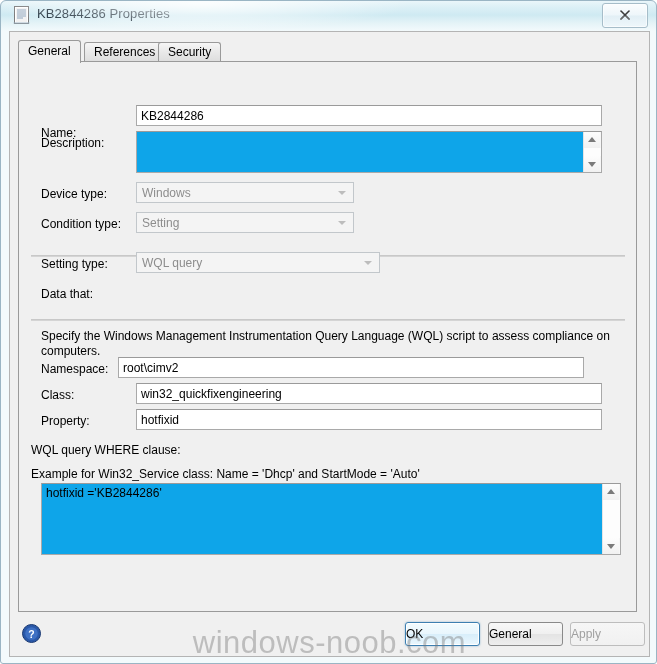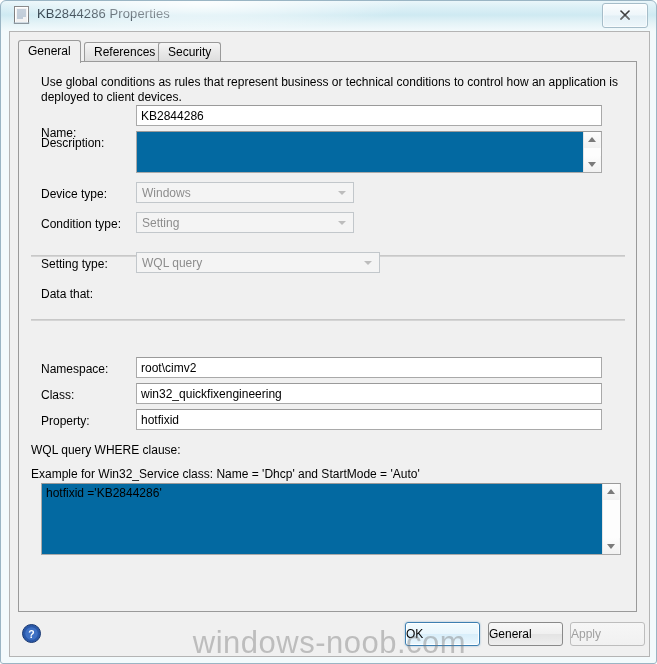--- a/index.html
+++ b/index.html
@@ -181,21 +181,21 @@
     width: 0; height: 0;
     border-left: 4px solid transparent;
     border-right: 4px solid transparent;
     border-top: 4px solid #bdbdbd;
   }
 
   
   .multiline {
     position: absolute;
     box-sizing: border-box;
-    background: #0369a1;
+    background: #0ea5e9;
     border: 1px solid #a9a9a9;
     border-top-color: #9a9a9a;
     overflow: hidden;
   }
   .multiline .content {
     position: absolute;
     left: 4px; top: 2px;
     right: 20px;
     font-size: 12px;
     color: #000;
@@ -329,21 +329,20 @@
       <div class="tab" style="left:66px;">
         <span>References</span>
       </div>
       <div class="tab" style="left:140px;">
         <span>Security</span>
       </div>
     </div>
 
     <div id="tabpage">
 
-      <div class="desc-text" style="left:22px; top:13px; width:578px;">Use global conditions as rules that represent business or technical conditions to control how an application is deployed to client devices.</div>
 
       <div class="lbl" style="left:22px; top:40px;margin-top:24px;">Name:</div>
       <div class="txtbox" style="left:117px; top:43px; width:466px; height:21px;">KB2844286</div>
 
       <div class="lbl" style="left:22px; top:74px;">Description:</div>
       <div class="multiline" style="left:117px; top:69px; width:466px; height:42px;">
         <div class="content"></div>
         <div class="vscroll">
           <div class="sbtn up">
               <i></i>
@@ -372,23 +371,24 @@
       <div class="lbl" style="left:22px; top:195px;">Setting type:</div>
       <div class="combo" style="left:117px; top:190px; width:244px; height:21px;">
         <span>WQL query</span>
         <span class="arrow"></span>
       </div>
 
       <div class="lbl" style="left:22px; top:225px;">Data that:</div>
 
       <div class="sep" style="left:12px; top:257px; width:594px;"></div>
 
+      <div class="desc-text" style="left:22px; top:267px; width:580px;">Specify the Windows Management Instrumentation Query Language (WQL) script to assess compliance on computers.</div>
 
       <div class="lbl" style="left:22px; top:300px;">Namespace:</div>
-      <div class="txtbox" style="left:117px; top:295px; width:466px; height:21px;">root\cimv2</div>
+      <div class="txtbox" style="left:99px; top:295px; width:466px; height:21px;">root\cimv2</div>
 
       <div class="lbl" style="left:22px; top:326px;">Class:</div>
       <div class="txtbox" style="left:117px; top:321px; width:466px; height:21px;">win32_quickfixengineering</div>
 
       <div class="lbl" style="left:22px; top:352px;">Property:</div>
       <div class="txtbox" style="left:117px; top:347px; width:466px; height:21px;">hotfixid</div>
 
       <div class="lbl" style="left:12px; top:381px;">WQL query WHERE clause:</div>
       <div class="lbl" style="left:12px; top:405px;">Example for Win32_Service class: Name = 'Dhcp' and StartMode = 'Auto'</div>
 

